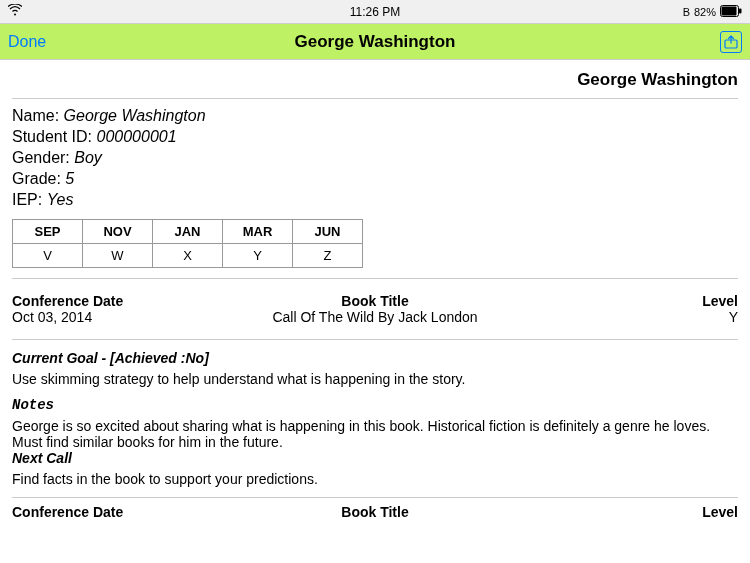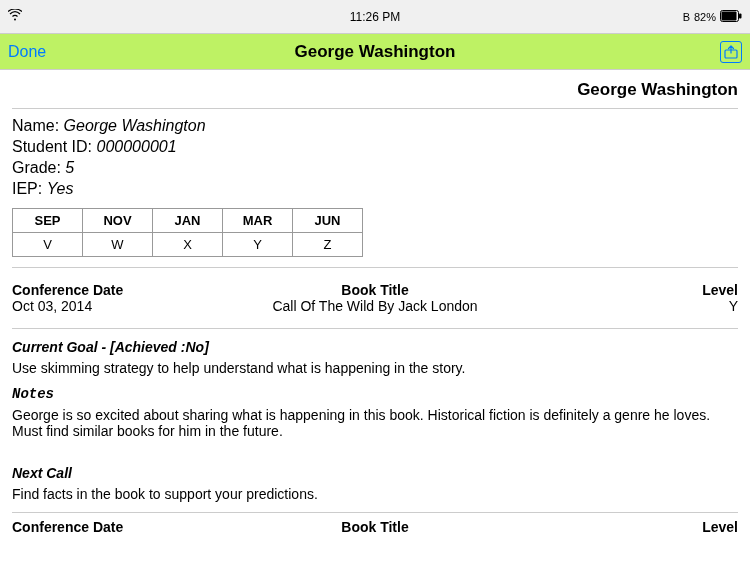--- a/index.html
+++ b/index.html
@@ -15,21 +15,21 @@
 
     
     #status-bar {
       display: flex;
       justify-content: space-between;
       align-items: center;
       padding: 4px 8px;
       font-size: 12px;
       background: #f0f0f0;
       border-bottom: 1px solid #ccc;
-      height: 34px;
+      height: 24px;
     }
     .status-left {
       display: flex;
       align-items: center;
       gap: 6px;
     }
     .status-center {
       position: absolute;
       left: 50%;
       transform: translateX(-50%);
@@ -166,21 +166,21 @@
 
     .notes-title {
       font-weight: 700;
       font-style: italic;
       font-size: 14px;
       margin-bottom: 5px;
       font-family: Liberation Mono, monospace;
     }
     .notes-text {
       font-size: 14px;
-      margin-bottom: 26px;
+      margin-bottom: 0;
     }
 
     .next-steps-title {
       font-weight: 700;
       font-style: italic;
       font-size: 14px;
       margin-bottom: 5px;
     }
     .next-steps-text {
       font-size: 14px;
@@ -236,20 +236,23 @@
 <div id="main-content">
 
   <div class="student-name-header">George Washington</div>
 
   <div class="student-info">
     <div class="info-row">
       <span class="info-label">Name: </span><span class="info-value">George Washington</span>
     </div>
     <div class="info-row">
       <span class="info-label">Student ID: </span><span class="info-value">000000001</span>
+    </div>
+    <div class="info-row">
+      <span class="info-label">Gender: </span><span class="info-value">Boy</span>
     </div>
     <div class="info-row">
       <span class="info-label">Grade: </span><span class="info-value">5</span>
     </div>
     <div class="info-row">
       <span class="info-label">IEP: </span><span class="info-value">Yes</span>
     </div>
   </div>
 
   <table class="score-table">

